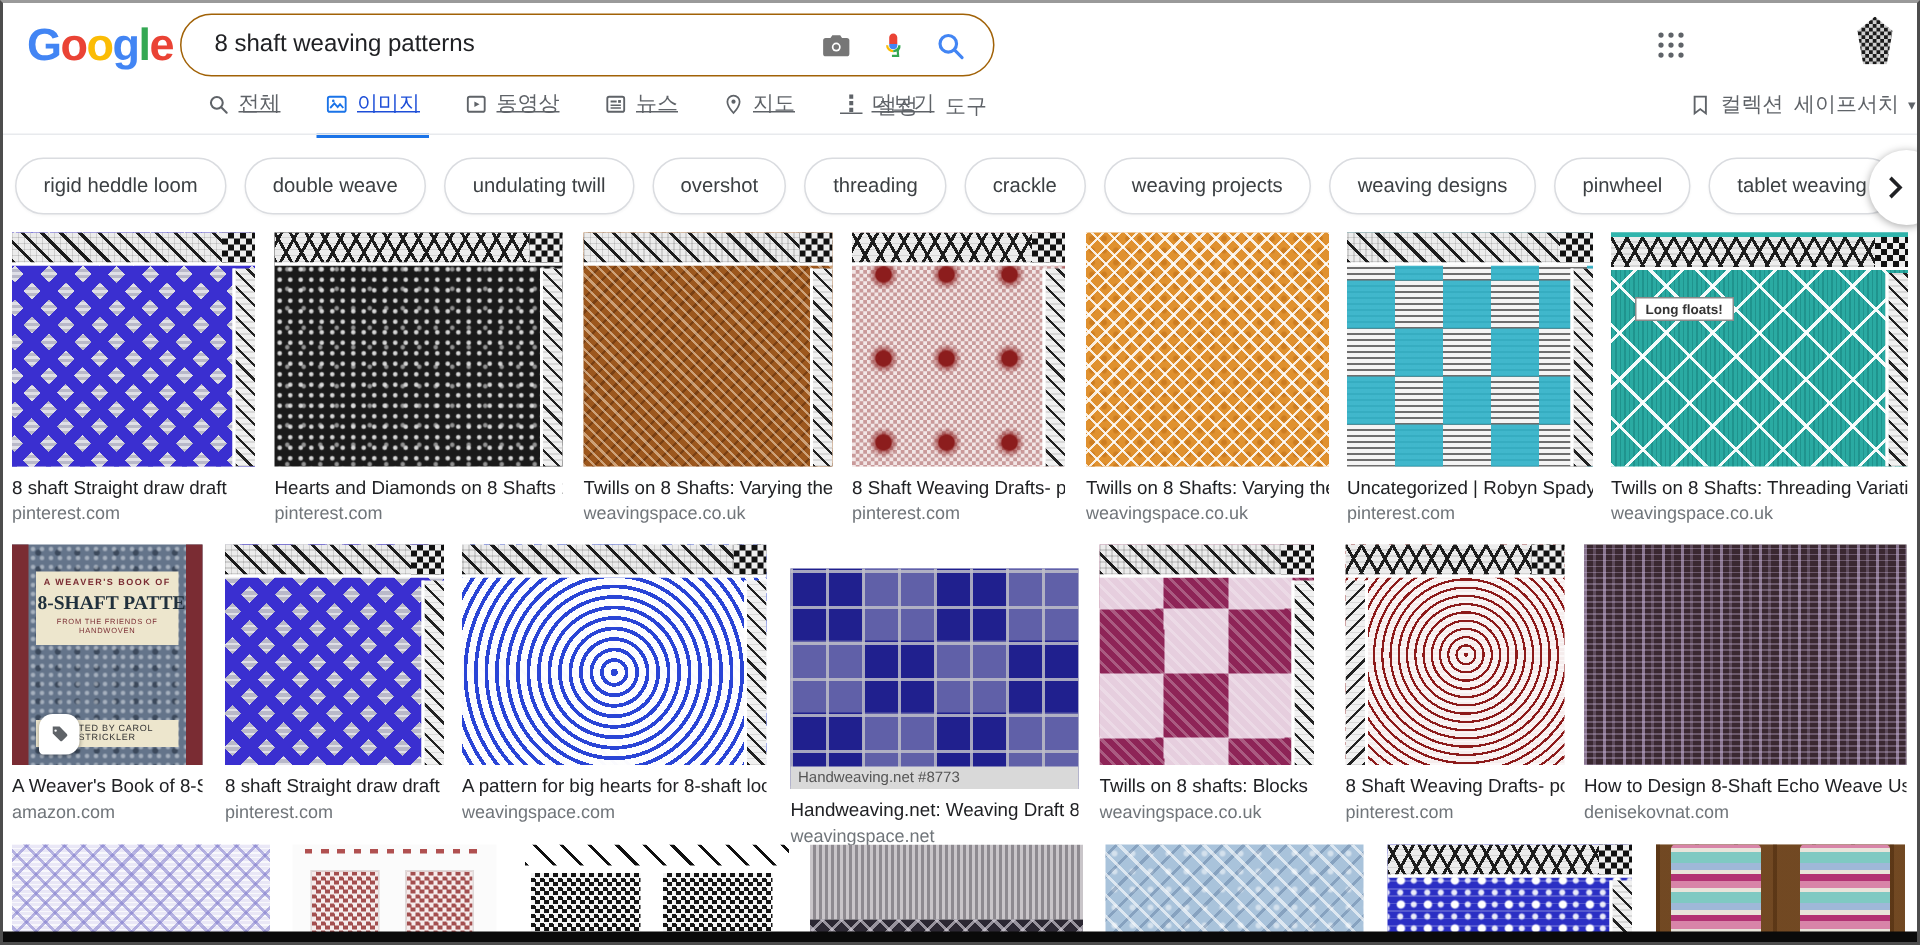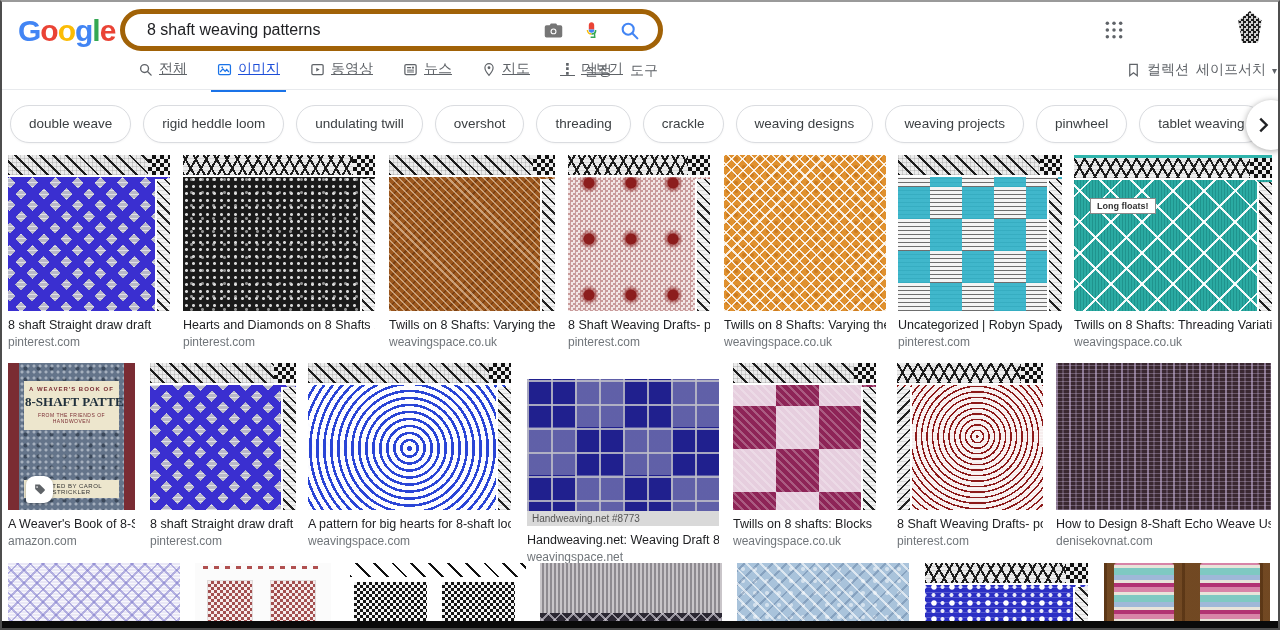--- a/index.html
+++ b/index.html
@@ -5,21 +5,21 @@
   * { margin:0; padding:0; box-sizing:border-box; }
   body { width:1280px; height:630px; overflow:hidden; background:#fff;
          font-family:"Liberation Sans","DejaVu Sans",sans-serif; }
   .frame { position:relative; width:1280px; height:630px; background:#fff; overflow:hidden; }
   .edge { position:absolute; inset:0; border:2px solid #4d4d4d; border-top-color:#9a9a9a; pointer-events:none; z-index:60; }
 
   
   .logo { position:absolute; left:18px; top:14px; font-size:30px; font-weight:bold; letter-spacing:-1px; }
   .c-blue{color:#4285F4}.c-red{color:#EA4335}.c-yel{color:#FBBC05}.c-grn{color:#34A853}
   .searchbox { position:absolute; left:120px; top:9px; width:543px; height:42px;
-    border:5px solid #a16207; border-radius:22px; background:#fff; display:flex; align-items:center;
+    border:1px solid #a16207; border-radius:22px; background:#fff; display:flex; align-items:center;
     padding:0 16px 0 22px; }
   .query { flex:1; font-size:16px; color:#202124; white-space:nowrap; overflow:hidden; }
   .sb-ico { width:26px; height:26px; display:flex; align-items:center; justify-content:center; margin-left:12px; cursor:pointer; }
   .apps { position:absolute; left:1104px; top:20px; width:20px; height:20px; }
   .avatar { position:absolute; left:1236px; top:11px; width:28px; height:32px;
     background:repeating-conic-gradient(#1b1b1b 0% 25%, #cfcfcf 0% 50%); background-size:5px 5px;
     clip-path:polygon(50% 0,92% 30%,78% 100%,22% 100%,8% 30%); }
 
   
   .tabs { position:absolute; left:138px; top:60px; display:flex; gap:30px; font-size:14px; color:#5f6368; }
@@ -274,28 +274,28 @@
     <span>컬렉션</span>
   </div>
   <div class="hdr-right" style="left:1196px">
     <span>세이프서치</span>
     <span class="caret">▾</span>
   </div>
 
   <div class="divider"></div>
 
   <div class="chips">
+    <div class="chip">rigid heddle loom</div>
     <div class="chip">double weave</div>
-    <div class="chip">rigid heddle loom</div>
     <div class="chip">undulating twill</div>
     <div class="chip">overshot</div>
     <div class="chip">threading</div>
     <div class="chip">crackle</div>
+    <div class="chip">weaving projects</div>
     <div class="chip">weaving designs</div>
-    <div class="chip">weaving projects</div>
     <div class="chip">pinwheel</div>
     <div class="chip">tablet weaving</div>
 
   </div>
   <div class="chips-next">
     <svg viewBox="0 0 24 24" width="22" height="22">
         <path d="M9 5l7 7-7 7" fill="none" stroke="#202124" stroke-width="2.6"></path>
       </svg>
   </div>
 

